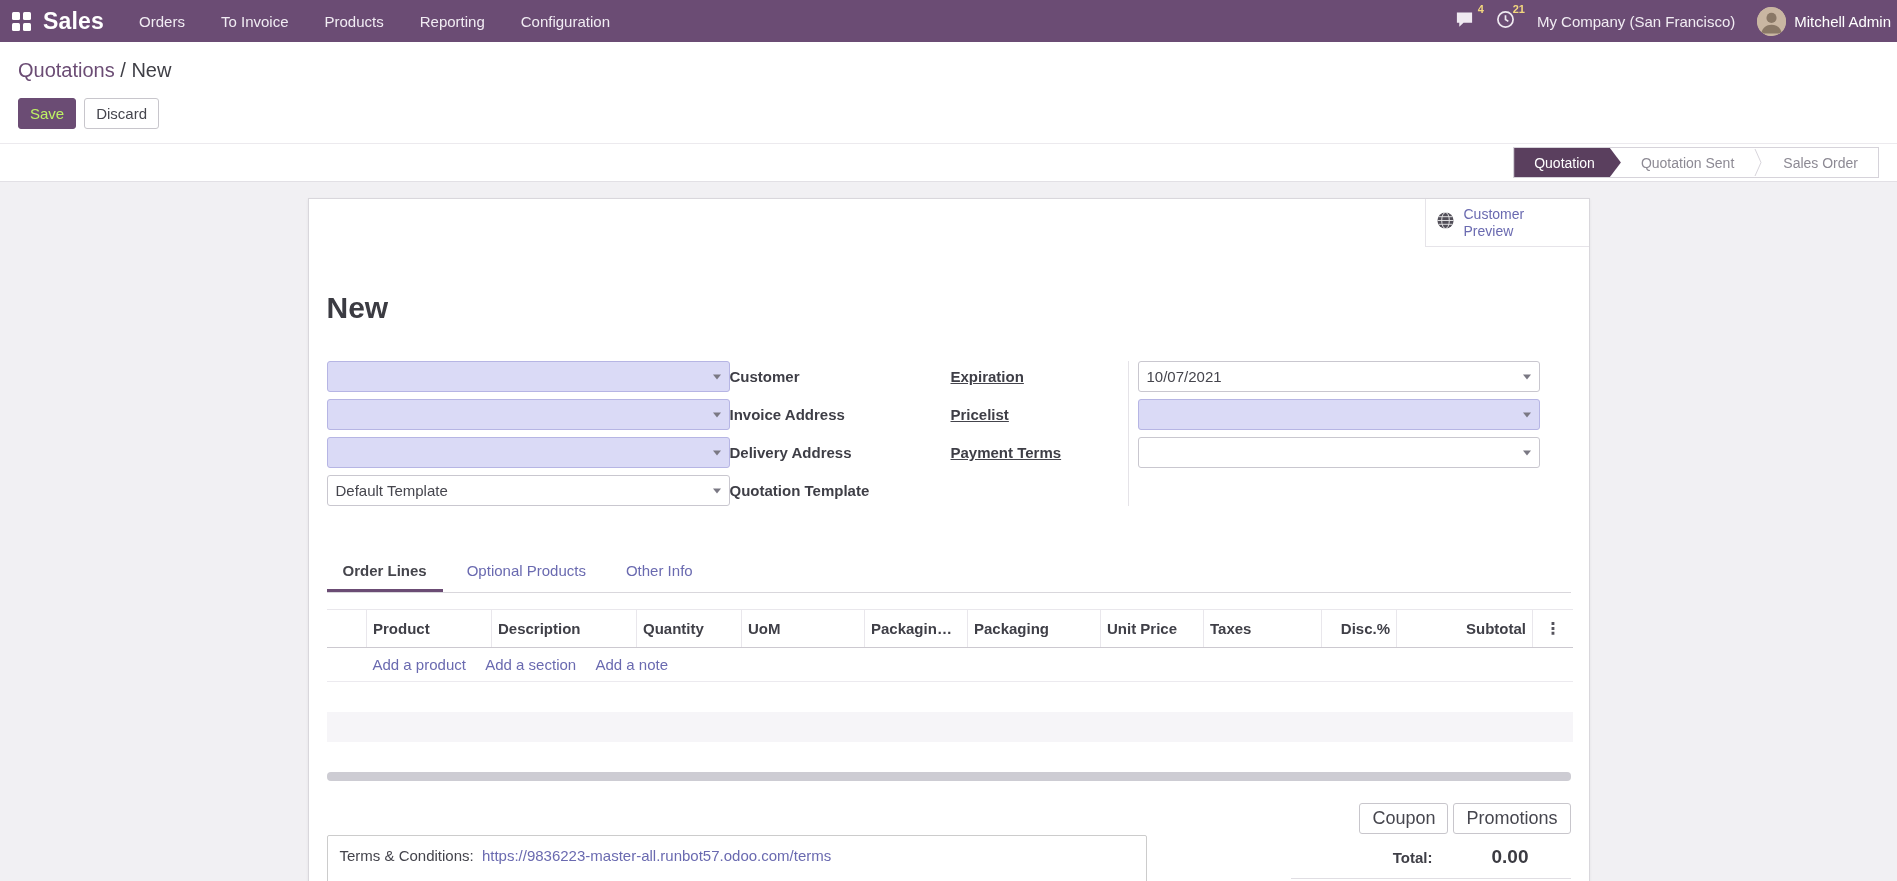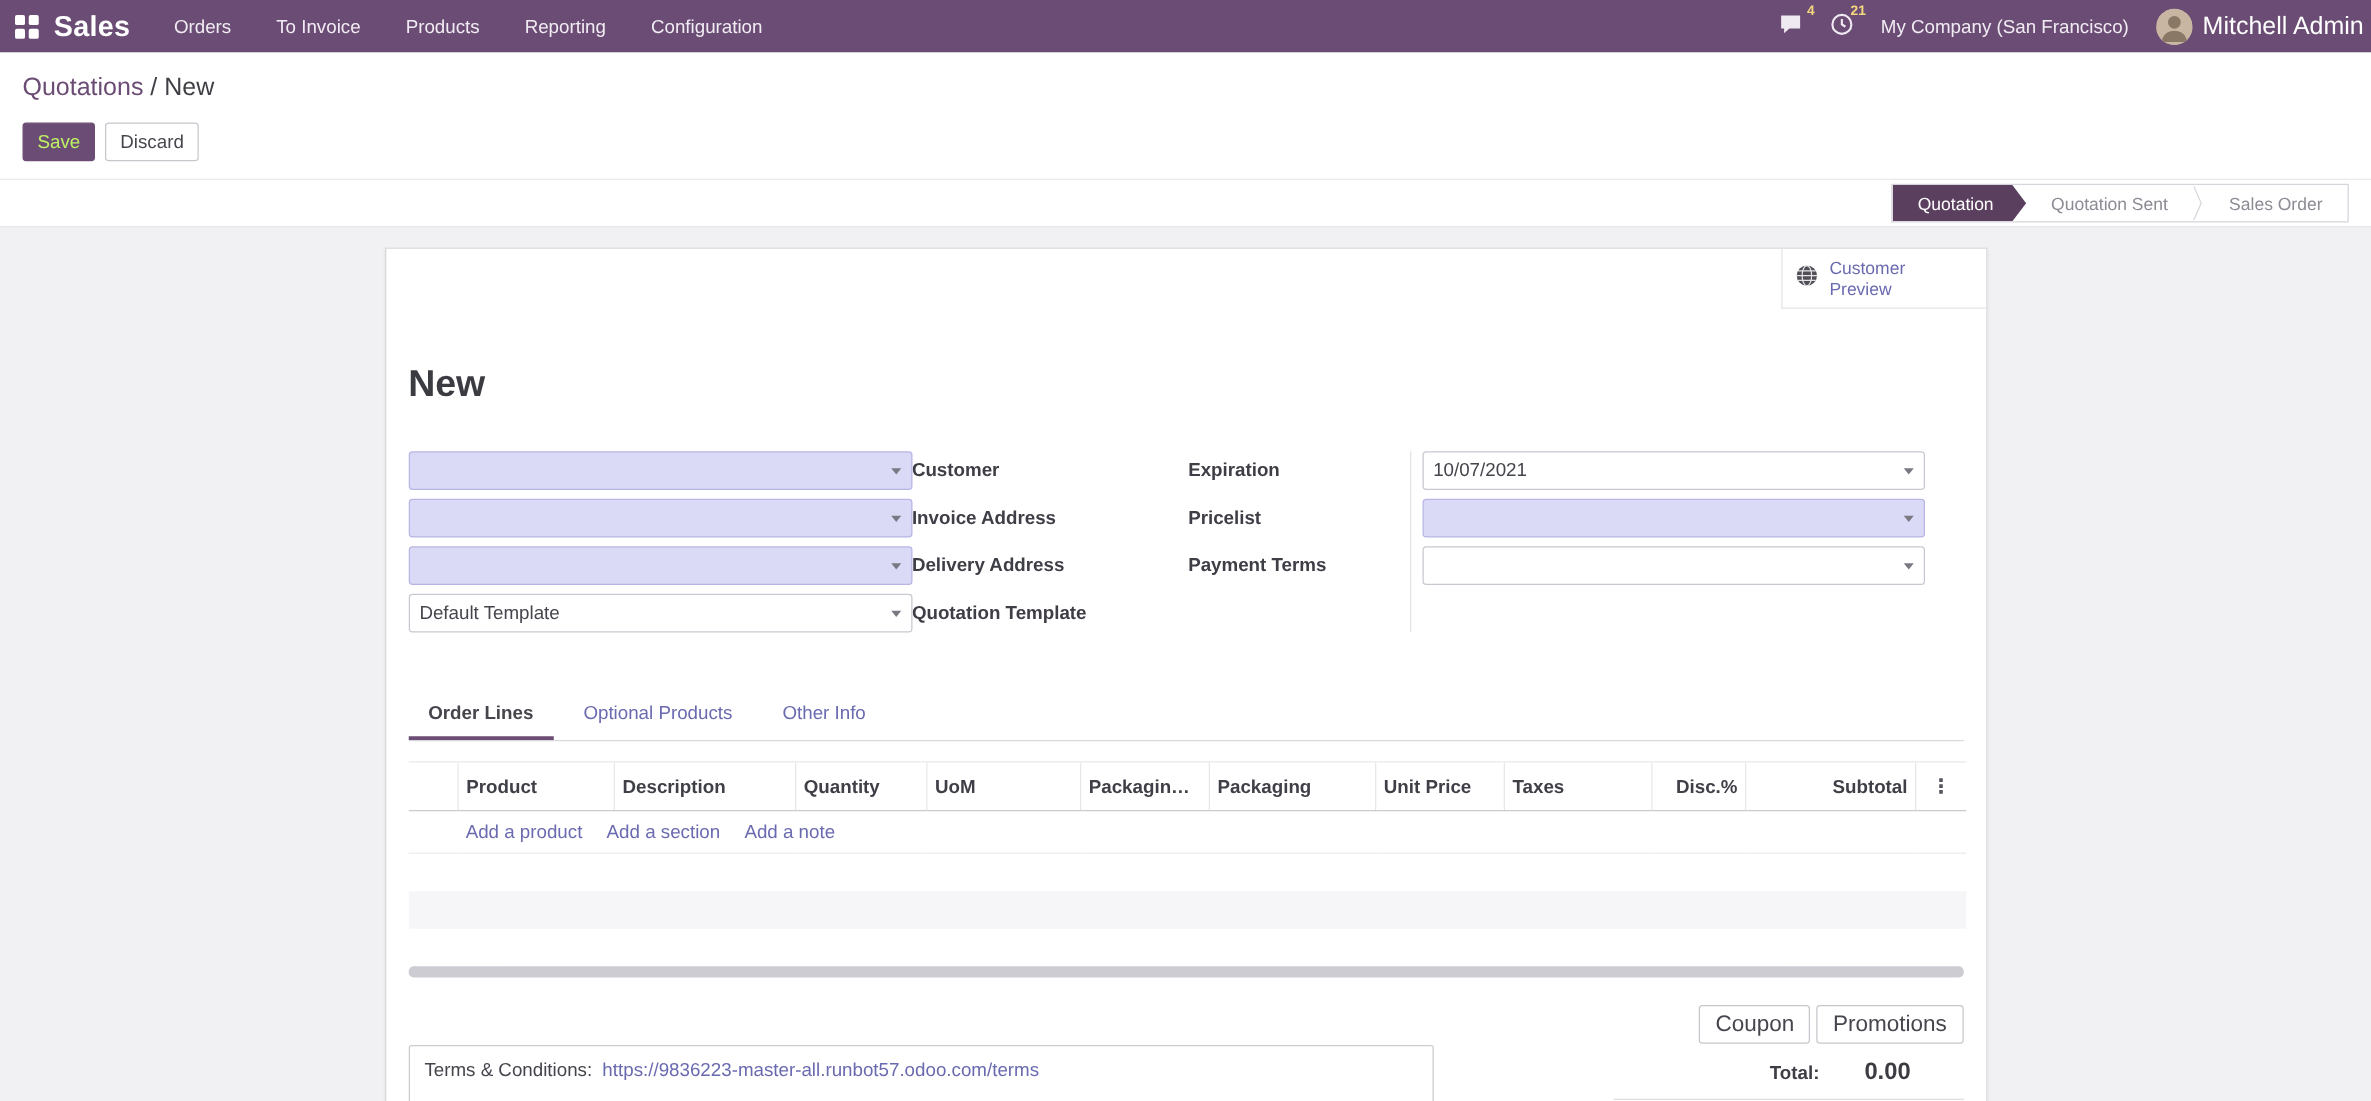--- a/index.html
+++ b/index.html
@@ -30,21 +30,21 @@
   .menus{display:flex;gap:36px;margin-left:35px;}
   .menus a{color:#f1ecf3;font-size:15px;}
   .nav-right{margin-left:auto;display:flex;align-items:center;gap:22px;}
   .systray-item{position:relative;display:flex;align-items:center;}
   .badge{
     position:absolute;top:-7px;right:-10px;font-size:11px;font-weight:700;color:#f3d77e;
   }
   .company{font-size:15px;color:#f1ecf3;}
   .user{display:flex;align-items:center;gap:8px;}
   .avatar{width:29px;height:29px;border-radius:50%;overflow:hidden;display:inline-block;background:#c9b6a2;}
-  .user-name{font-size:20px;color:#fff;}
+  .user-name{font-size:15px;color:#fff;}
 
   
   .control-panel{background:#fff;padding:16px 18px 14px;}
   .breadcrumb{font-size:20px;line-height:24px;margin-bottom:16px;color:#3f3f46;}
   .breadcrumb .bc-link{color:var(--brand);}
   .btn{
     display:inline-block;font-size:15px;line-height:19px;padding:5px 11px;border-radius:3px;
     border:1px solid transparent;font-family:inherit;background:none;
   }
   .btn-primary{background:var(--brand);color:#bef264;border-color:var(--brand);}
@@ -88,21 +88,21 @@
 
   
   .fields{display:flex;padding:0 18px;margin-top:36px;}
   .group{display:flex;}
   .gcol{display:flex;flex-direction:column;gap:7px;}
   .gcol .cell{height:31px;display:flex;align-items:center;}
   .labels{width:179px;}
   .labels .cell{font-weight:700;font-size:15px;color:#3e3e46;}
   .inputs{width:403px;}
   .group-right{margin-left:42px;}
-  .group-right .labels{width:177px;}
+  .group-right .labels{width:177px;text-decoration:underline;}
   .group-right .inputs{width:412px;border-left:1px solid #e5e3e8;padding-left:9px;}
   .o-input{
     position:relative;width:100%;height:31px;border:1px solid #c9c7cf;border-radius:3px;
     background:#fff;display:flex;align-items:center;padding:0 22px 0 8px;font-size:15px;color:#45454d;
   }
   .o-input.required{background:var(--required-bg);border-color:#b6b5e4;}
   .caret{
     position:absolute;right:8px;top:50%;transform:translateY(-50%);
     width:0;height:0;border-left:4px solid transparent;border-right:4px solid transparent;
     border-top:5px solid #7a7883;
@@ -134,21 +134,21 @@
   .sheet-footer{display:flex;align-items:flex-start;padding:0 18px;margin-top:22px;}
   .terms-box{
     width:820px;min-height:150px;border:1px solid #ccc;border-radius:2px;
     padding:10px 12px;margin-top:32px;font-size:15px;line-height:1.3;
   }
   .terms-box .terms-link{color:var(--link);margin-left:4px;}
   .totals-panel{margin-left:auto;width:280px;display:flex;flex-direction:column;align-items:flex-end;}
   .promo-buttons{display:flex;gap:5px;}
   .promo-buttons .btn{font-size:18px;padding:5px 12px;}
   .total-row{
-    display:flex;justify-content:flex-end;align-items:baseline;gap:36px;
+    display:flex;justify-content:flex-end;align-items:baseline;gap:59px;
     margin-top:12px;padding-right:42px;width:100%;
   }
   .total-label{font-weight:700;font-size:15px;color:#3e3e46;}
   .total-value{font-weight:700;font-size:19px;color:#3b3b42;}
   .margin-row{
     display:flex;justify-content:flex-end;align-items:baseline;gap:12px;width:100%;
     border-top:1px solid #e0dee3;margin-top:10px;padding-top:9px;font-size:14px;
   }
 </style>
 </head>

